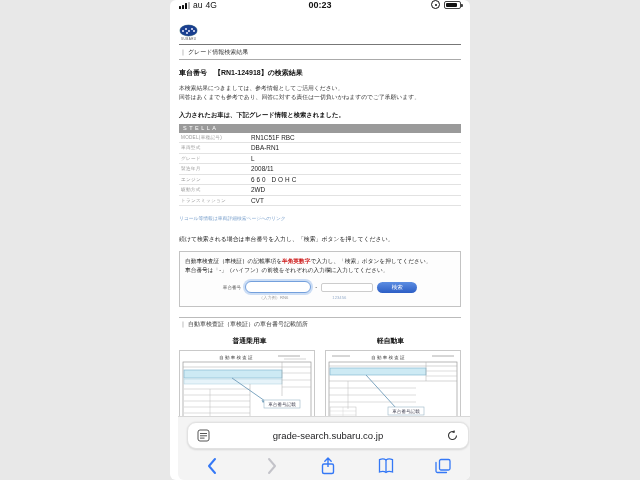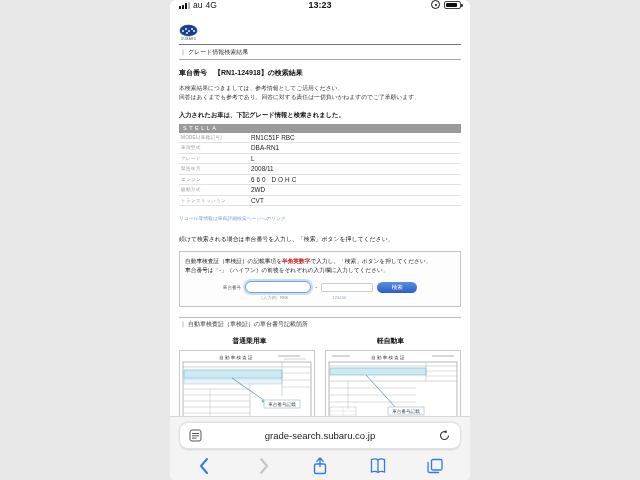--- a/index.html
+++ b/index.html
@@ -59,21 +59,21 @@
   .cert-section-rule { border-top:1px solid #bbb; margin-top:10px; }
   .cert-headings { display:flex; margin-top:5px; }
   .cert-headings div { flex:1; text-align:center; font-size:6.8px; font-weight:bold; color:#111; }
   .certs { display:flex; justify-content:space-between; margin-top:4px; }
   .cert { width:136px; height:78px; border:1px solid #c9c9c9; background:#fff; }
   .notes { font-size:5.5px; line-height:1.7; margin-top:6px; color:#333; }
   .contact-rule { border-top:1px solid #bbb; margin-top:7px; }
   .contact-title { font-size:6px; color:#333; padding:3px 0 0 1px; }
 
   
-  .chrome { position:absolute; left:0; bottom:0; width:100%; height:64px; background:#f4f4f4; border-top:1px solid #d8d8d8; border-radius:0 0 6px 6px; }
+  .chrome { position:absolute; left:8px; bottom:0; width:100%; height:64px; background:#f4f4f4; border-top:1px solid #d8d8d8; border-radius:0 0 6px 6px; }
   .urlbar { position:absolute; left:9px; right:9px; top:5px; height:27px; background:#fff; border:1px solid #e2e2e2; border-radius:9px; box-shadow:0 0.5px 2px rgba(0,0,0,0.12); display:flex; align-items:center; padding:0 9px; }
   .url-text { flex:1; text-align:center; font-size:9.5px; color:#1c1c1e; }
   .toolbar { position:absolute; left:0; bottom:3px; width:100%; display:flex; justify-content:space-between; padding:0 24px; align-items:center; }
   .tb-icon { width:22px; height:22px; display:flex; align-items:center; justify-content:center; }
 </style>
 </head>
 <body>
 
 <div class="phone">
 
@@ -81,21 +81,21 @@
     <div class="sb-left">
       <span class="sigbars">
         <i style="height:3px"></i>
           <i style="height:4.5px"></i>
           <i style="height:6px"></i>
           <i class="dim" style="height:7.5px"></i>
       </span>
       <span>au</span>
       <span>4G</span>
     </div>
-    <div class="sb-time">13:23</div>
+    <div class="sb-time">00:23</div>
     <div class="sb-right">
       <span class="lockicon"></span>
       <span class="battery">
           <i></i>
         </span>
     </div>
   </div>
 
   <div class="content">
     <div class="logo">

